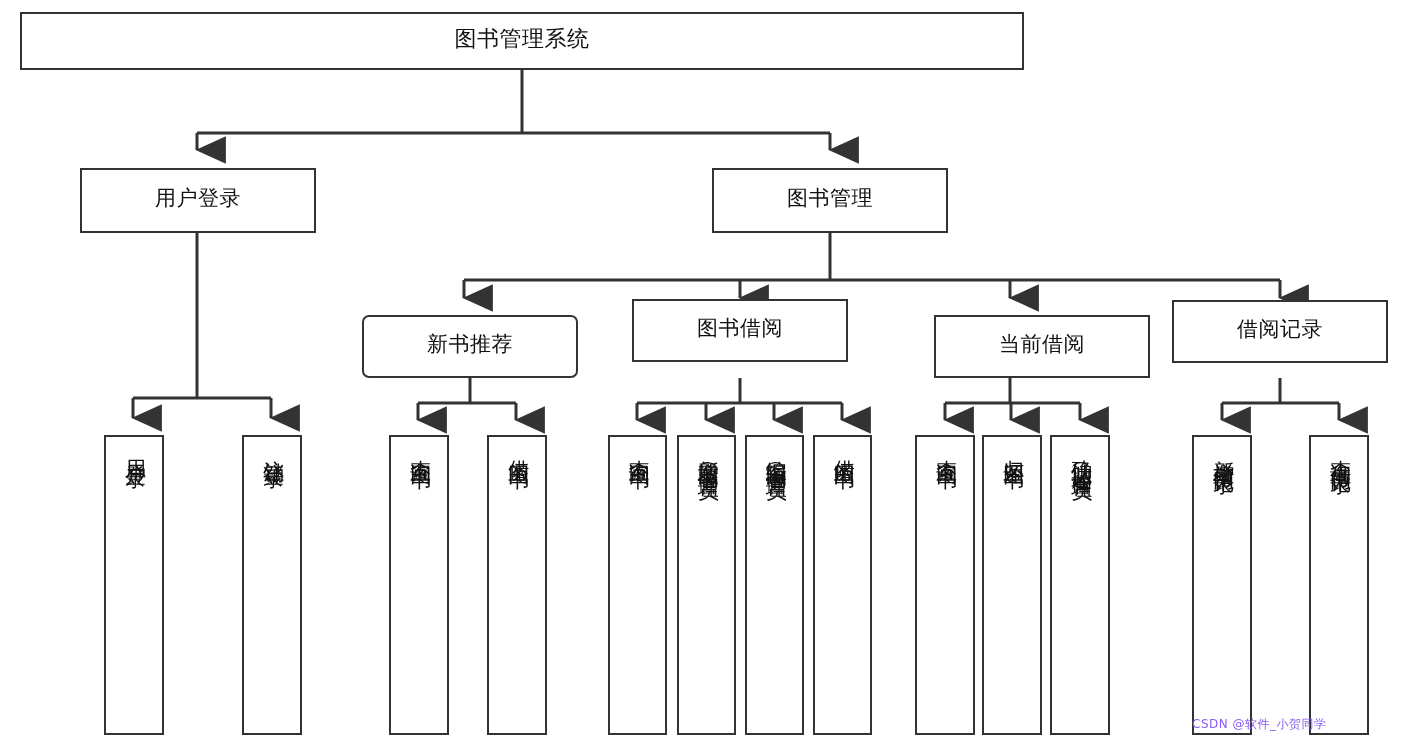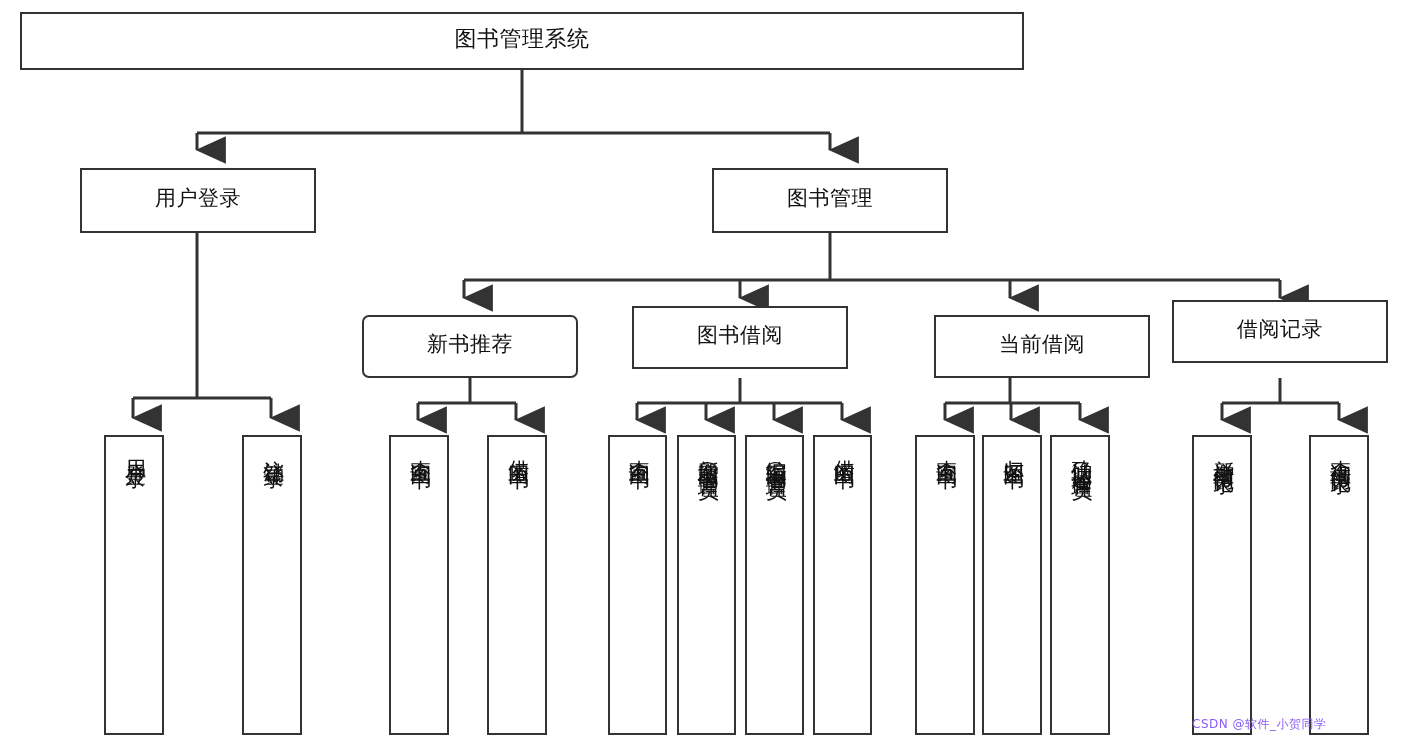--- a/index.html
+++ b/index.html
@@ -105,21 +105,21 @@
   <div class="node h-node" style="left:80px;top:168px;width:236px;height:65px;">
     <span class="lbl">用户登录</span>
   </div>
   <div class="node h-node" style="left:712px;top:168px;width:236px;height:65px;">
     <span class="lbl">图书管理</span>
   </div>
 
   <div class="node h-node" style="left:362px;top:315px;width:216px;height:63px;border-radius:7px;">
     <span class="lbl">新书推荐</span>
   </div>
-  <div class="node h-node" style="left:632px;top:306px;width:216px;height:63px;">
+  <div class="node h-node" style="left:632px;top:299px;width:216px;height:63px;">
     <span class="lbl">图书借阅</span>
   </div>
   <div class="node h-node" style="left:902px;top:315px;width:216px;height:63px;margin-left:32px;">
     <span class="lbl">当前借阅</span>
   </div>
   <div class="node h-node" style="left:1172px;top:300px;width:216px;height:63px;">
     <span class="lbl">借阅记录</span>
   </div>
 
   <div class="node v-node" style="left:104px;top:435px;width:60px;height:300px;">

